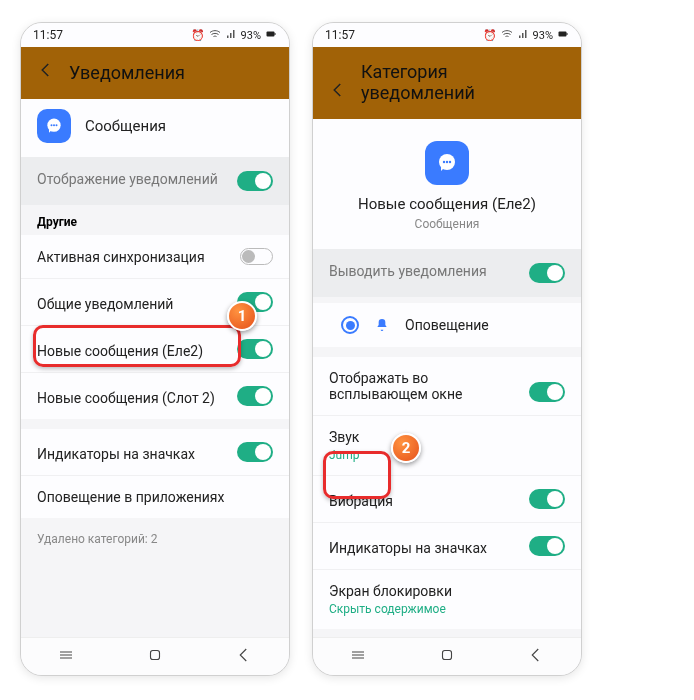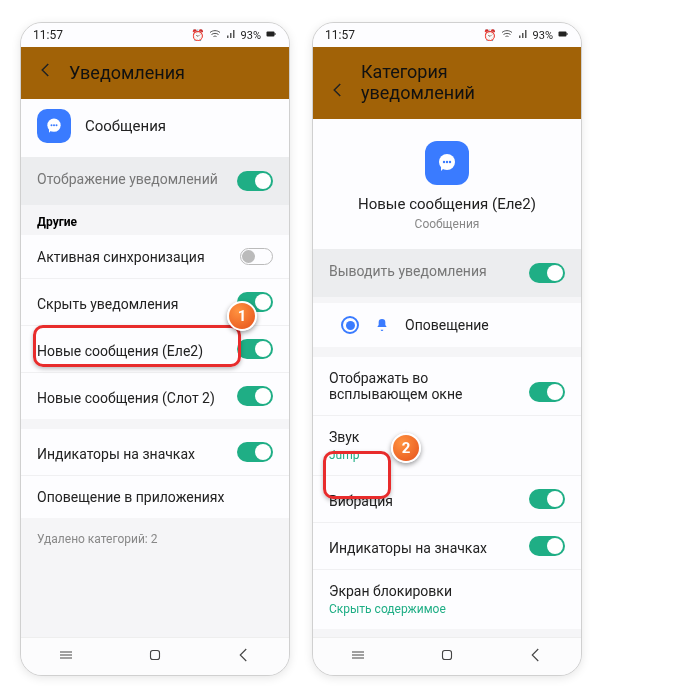--- a/index.html
+++ b/index.html
@@ -199,21 +199,21 @@
 
     <div class="section-label">Другие</div>
 
     <div class="row">
       <span class="label">Активная синхронизация</span>
       <div class="toggle off-outline">
           <div class="knob"></div>
         </div>
     </div>
     <div class="row">
-      <span class="label">Скрыть уведомления</span>
+      <span class="label">Общие уведомлений</span>
       <div class="toggle on">
           <div class="knob"></div>
         </div>
     </div>
     <div class="row">
       <span class="label">Новые сообщения (Еле2)</span>
       <div class="toggle on">
           <div class="knob"></div>
         </div>
     </div>

